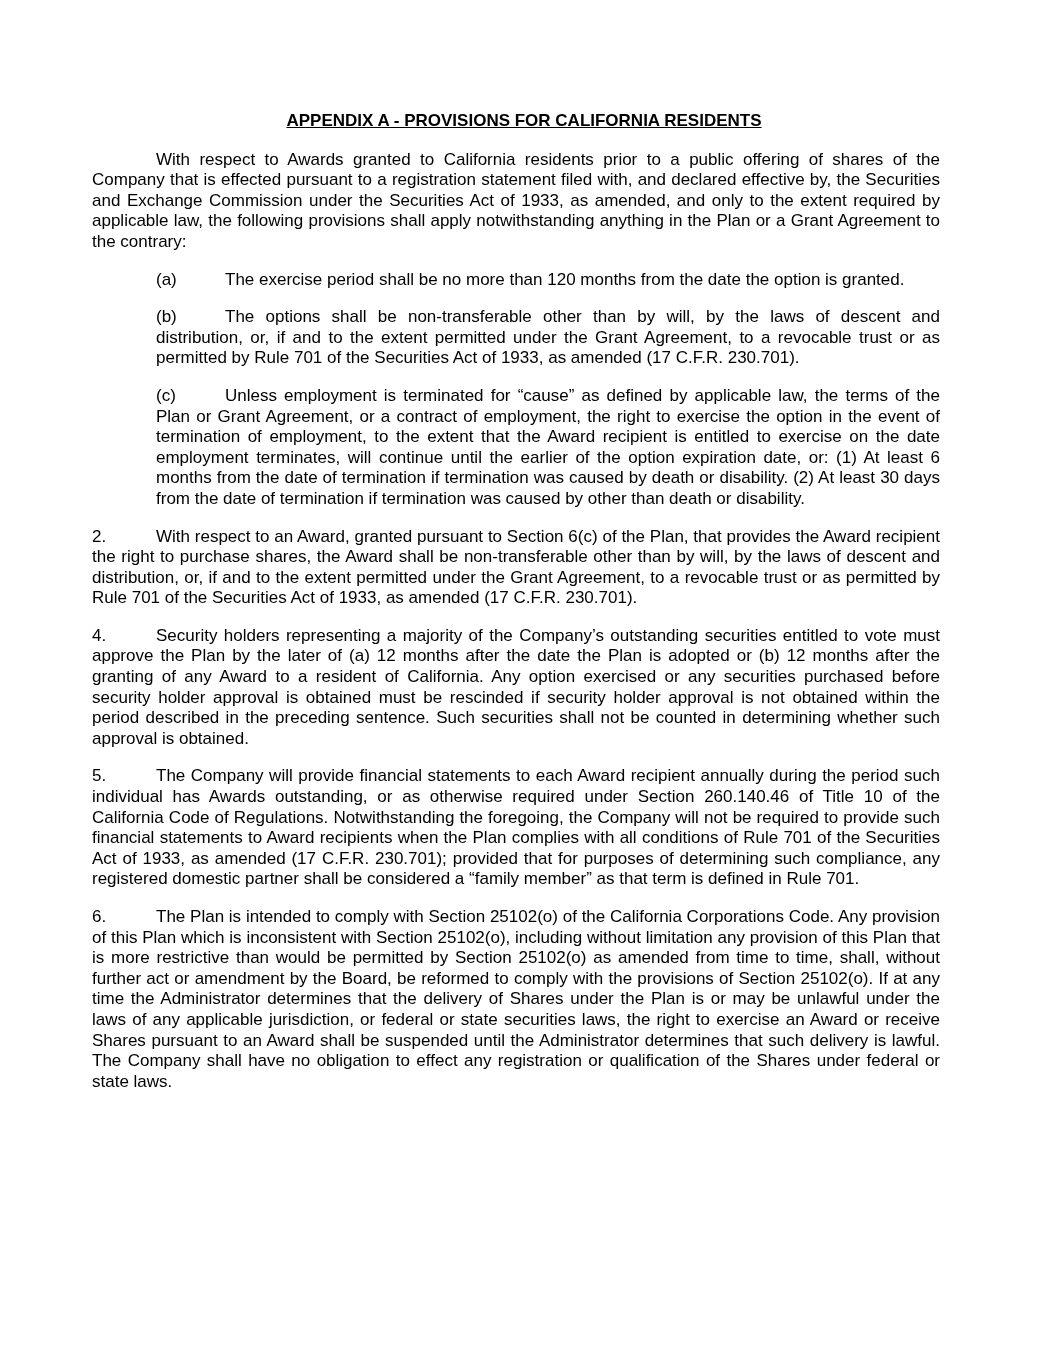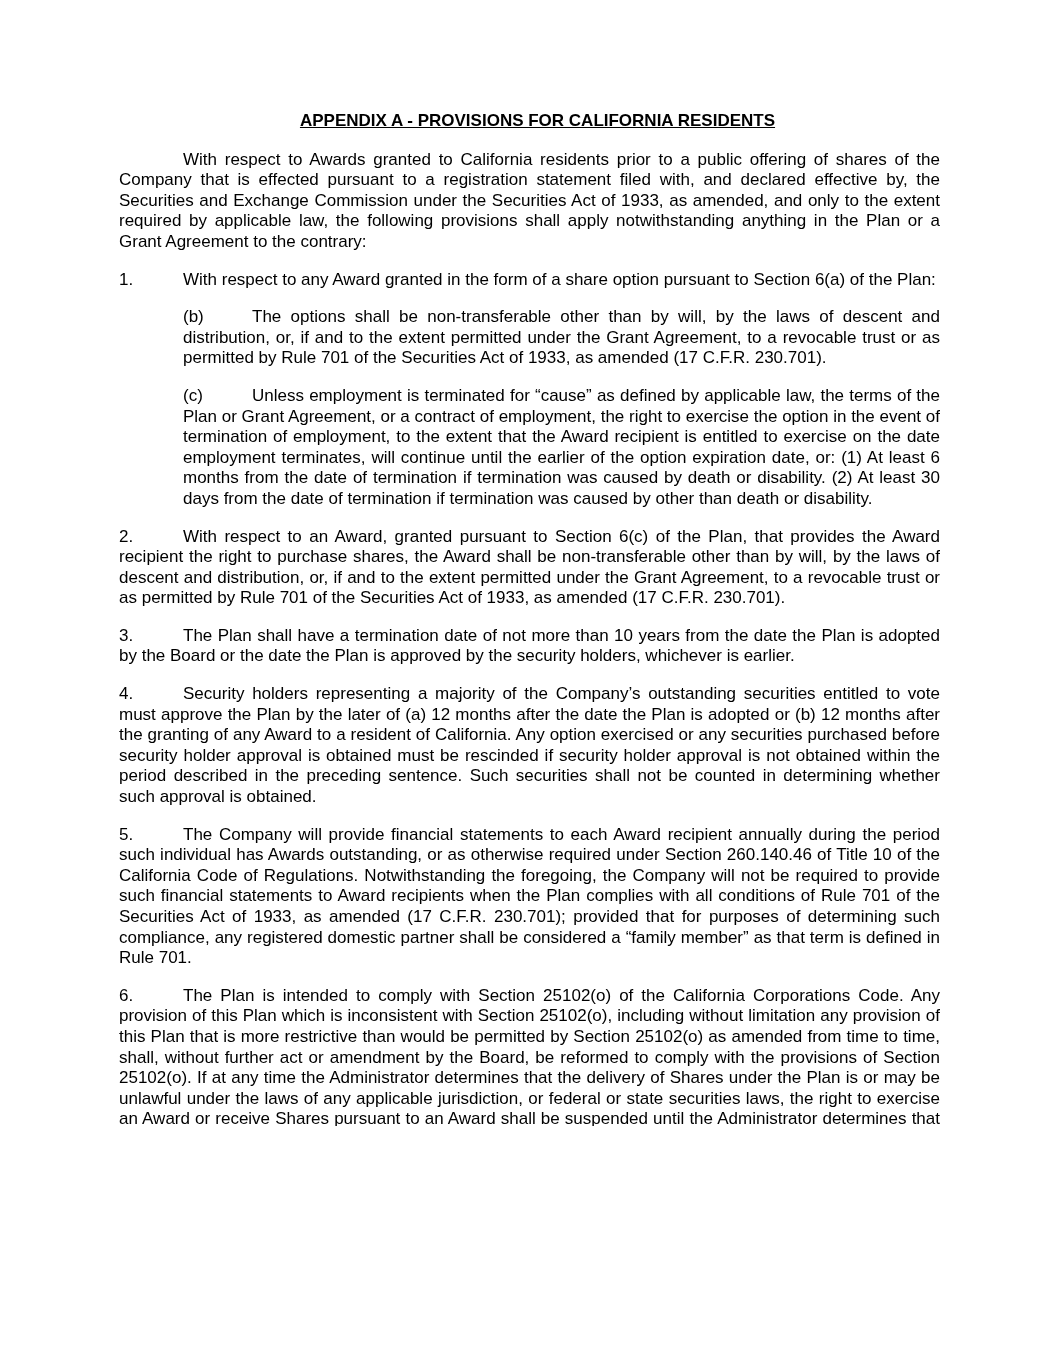--- a/index.html
+++ b/index.html
@@ -5,21 +5,21 @@
   html, body {
     margin: 0;
     padding: 0;
     background: #ffffff;
   }
   .page {
     position: relative;
     width: 1055px;
     height: 1126px;
     box-sizing: border-box;
-    padding: 111px 99px 0 119px;
+    padding: 111px 99px 0 92px;
     background: #ffffff;
     color: #000000;
     font-family: "Liberation Sans", "DejaVu Sans", sans-serif;
     font-size: 17px;
     line-height: 20.6px;
     text-align: justify;
     overflow: hidden;
   }
   h1.doc-title {
     font-size: 17px;
@@ -49,30 +49,29 @@
 </style>
 </head>
 <body>
 
 <div class="page">
 
   <h1 class="doc-title">APPENDIX A - PROVISIONS FOR CALIFORNIA RESIDENTS</h1>
 
   <p class="intro">With respect to Awards granted to California residents prior to a public offering of shares of the Company that is effected pursuant to a registration statement filed with, and declared effective by, the Securities and Exchange Commission under the Securities Act of 1933, as amended, and only to the extent required by applicable law, the following provisions shall apply notwithstanding anything in the Plan or a Grant Agreement to the contrary:</p>
 
-  <p class="numbered"><span class="num">1.</span><span>With respect to any Award granted in the form of a share option pursuant to Section 6(a) of the Plan:</span></p>
 
+  <p class="sub"><span class="sublabel">(a)</span><span>The exercise period shall be no more than 120 months from the date the option is granted.</span></p>
 
   <p class="sub"><span class="sublabel">(b)</span><span>The options shall be non-transferable other than by will, by the laws of descent and distribution, or, if and to the extent permitted under the Grant Agreement, to a revocable trust or as permitted by Rule 701 of the Securities Act of 1933, as amended (17 C.F.R. 230.701).</span></p>
 
   <p class="sub"><span class="sublabel">(c)</span><span>Unless employment is terminated for “cause” as defined by applicable law, the terms of the Plan or Grant Agreement, or a contract of employment, the right to exercise the option in the event of termination of employment, to the extent that the Award recipient is entitled to exercise on the date employment terminates, will continue until the earlier of the option expiration date, or: (1) At least 6 months from the date of termination if termination was caused by death or disability. (2) At least 30 days from the date of termination if termination was caused by other than death or disability.</span></p>
 
   <p class="numbered"><span class="num">2.</span><span>With respect to an Award, granted pursuant to Section 6(c) of the Plan, that provides the Award recipient the right to purchase shares, the Award shall be non-transferable other than by will, by the laws of descent and distribution, or, if and to the extent permitted under the Grant Agreement, to a revocable trust or as permitted by Rule 701 of the Securities Act of 1933, as amended (17 C.F.R. 230.701).</span></p>
 
-  <p class="numbered"><span class="num">3.</span><span>The Plan shall have a termination date of not more than 10 years from the date the Plan is adopted by the Board or the date the Plan is approved by the security holders, whichever is earlier.</span></p>
 
   <p class="numbered"><span class="num">4.</span><span>Security holders representing a majority of the Company’s outstanding securities entitled to vote must approve the Plan by the later of (a) 12 months after the date the Plan is adopted or (b) 12 months after the granting of any Award to a resident of California.  Any option exercised or any securities purchased before security holder approval is obtained must be rescinded if security holder approval is not obtained within the period described in the preceding sentence.  Such securities shall not be counted in determining whether such approval is obtained.</span></p>
 
   <p class="numbered"><span class="num">5.</span><span>The Company will provide financial statements to each Award recipient annually during the period such individual has Awards outstanding, or as otherwise required under Section 260.140.46 of Title 10 of the California Code of Regulations.  Notwithstanding the foregoing, the Company will not be required to provide such financial statements to Award recipients when the Plan complies with all conditions of Rule 701 of the Securities Act of 1933, as amended (17 C.F.R. 230.701); provided that for purposes of determining such compliance, any registered domestic partner shall be considered a “family member” as that term is defined in Rule 701.</span></p>
 
   <p class="numbered"><span class="num">6.</span><span>The Plan is intended to comply with Section 25102(o) of the California Corporations Code.  Any provision of this Plan which is inconsistent with Section 25102(o), including without limitation any provision of this Plan that is more restrictive than would be permitted by Section 25102(o) as amended from time to time, shall, without further act or amendment by the Board, be reformed to comply with the provisions of Section 25102(o).  If at any time the Administrator determines that the delivery of Shares under the Plan is or may be unlawful under the laws of any applicable jurisdiction, or federal or state securities laws, the right to exercise an Award or receive Shares pursuant to an Award shall be suspended until the Administrator determines that such delivery is lawful.  The Company shall have no obligation to effect any registration or qualification of the Shares under federal or state laws.</span></p>
 
 </div>
 
 </body></html>

